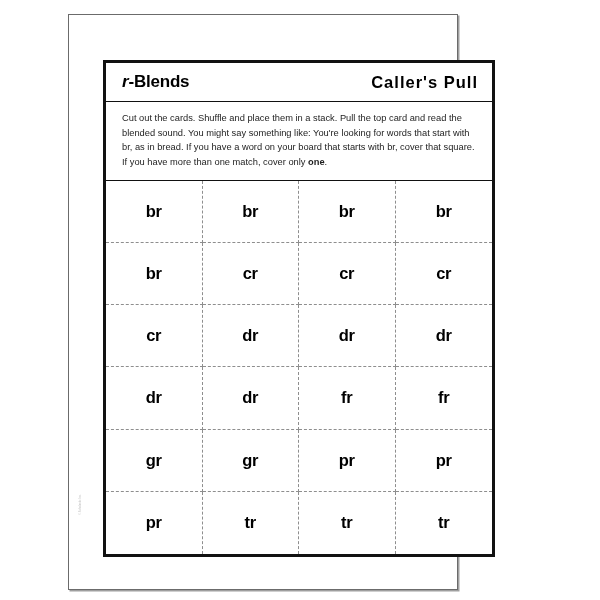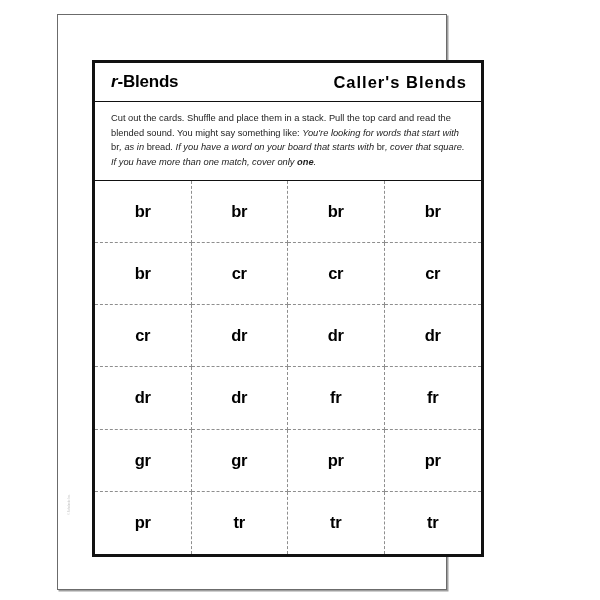--- a/index.html
+++ b/index.html
@@ -32,21 +32,21 @@
   #set-tab .tab-label {
     font-size: 13.5px;
     font-weight: bold;
     color: #1a1a1a;
     letter-spacing: 0.3px;
   }
 
   
   #page-sheet {
     position: absolute;
-    left: 57px;
+    left: 68px;
     top: 14px;
     width: 390px;
     height: 576px;
     background: #ffffff;
     border: 1px solid #6b6b6b;
     box-sizing: border-box;
     box-shadow: 1.5px 1.5px 0 rgba(80,80,80,0.55);
   }
 
   
@@ -109,23 +109,23 @@
   #instructions {
     border-bottom: 1.2px solid #111111;
     box-sizing: border-box;
     padding: 9px 16px 10px 16px;
     font-size: 9.3px;
     line-height: 1.58;
     color: #1d1d1d;
     flex: 0 0 auto;
     text-align: left;
   }
-  #instructions .it { font-style: italic; }
+  #instructions .it { }
   #instructions .ro { font-style: normal; }
-  #instructions .bd { font-style: italic; font-weight: bold; }
+  #instructions .bd { font-weight: bold; }
 
   
   #card-grid {
     flex: 1 1 auto;
     display: grid;
     grid-template-columns: repeat(4, 1fr);
     grid-auto-rows: 1fr;
   }
   .grid-cell {
     display: flex;
@@ -170,21 +170,21 @@
 <div id="page-sheet">
 
   <div id="vertical-credit">© Scholastic Inc.</div>
 
   <div id="card-frame">
 
     <div id="card-header">
       <div id="card-title">
         <span class="title-r">r</span><span>-Blends</span>
       </div>
-      <div id="card-kind">Caller's Blends</div>
+      <div id="card-kind">Caller's Pull</div>
     </div>
 
     <div id="instructions">
       <span>Cut out the cards. Shuffle and place them in a stack. Pull the top card and read the blended sound. You might say something like: </span><span class="it">You're looking for words that start with </span><span class="ro">br</span><span class="it">, as in </span><span class="ro">bread</span><span class="it">. If you have a word on your board that starts with </span><span class="ro">br</span><span class="it">, cover that square. If you have more than one match, cover only </span><span class="bd">one</span><span class="it">.</span>
     </div>
 
     <div id="card-grid">
         <div class="grid-cell">
           <span class="blend">br</span>
         </div>

